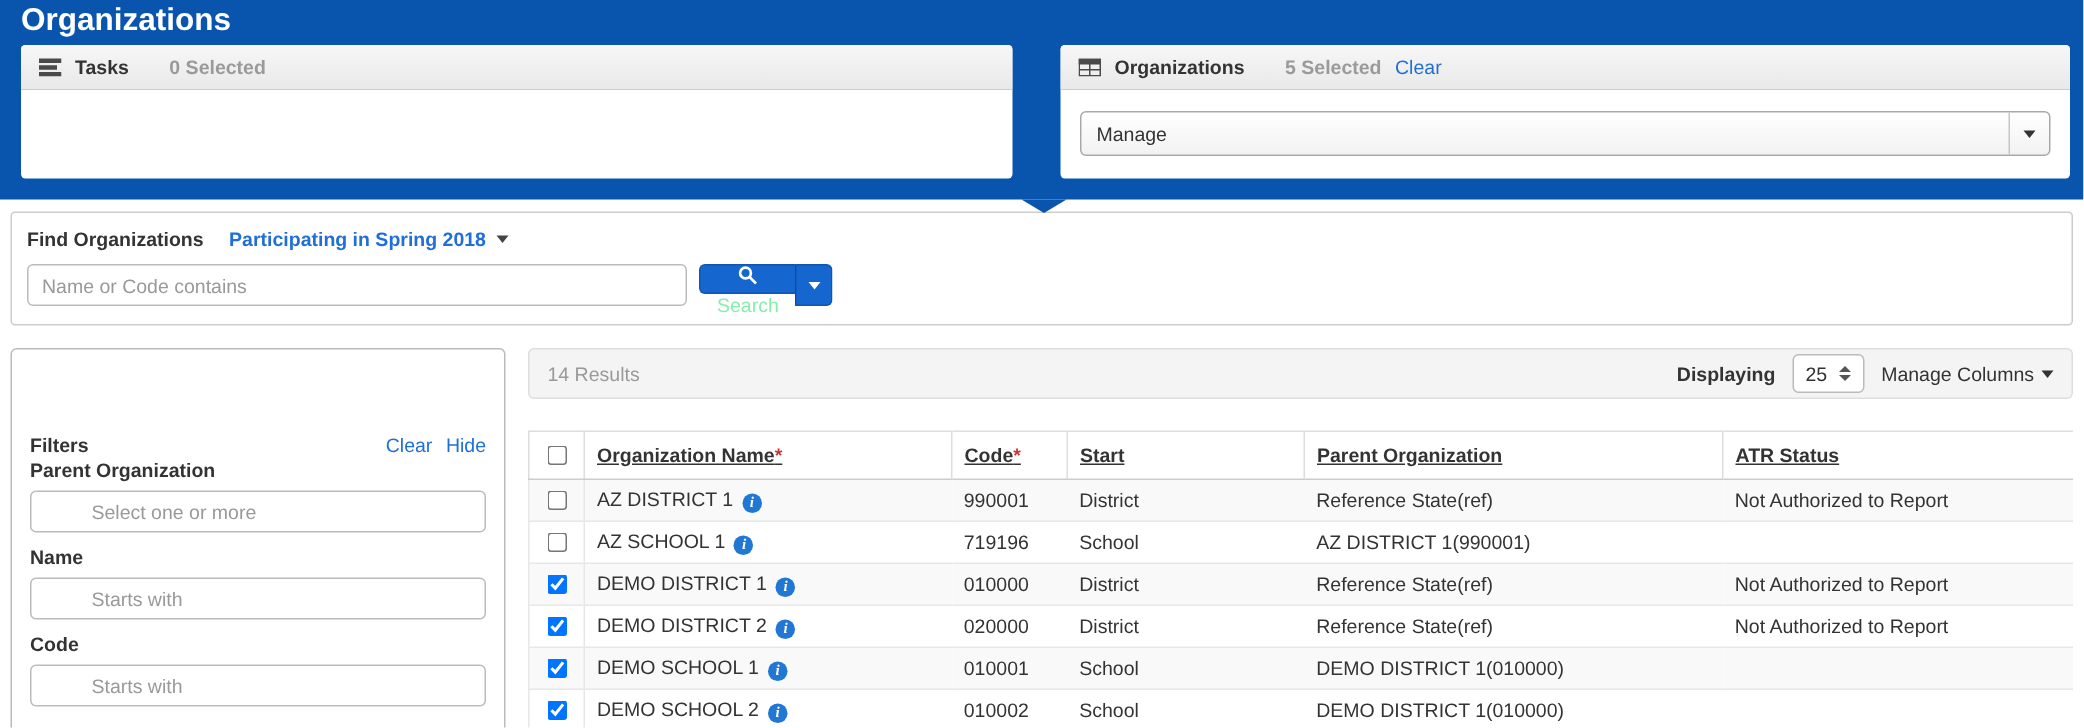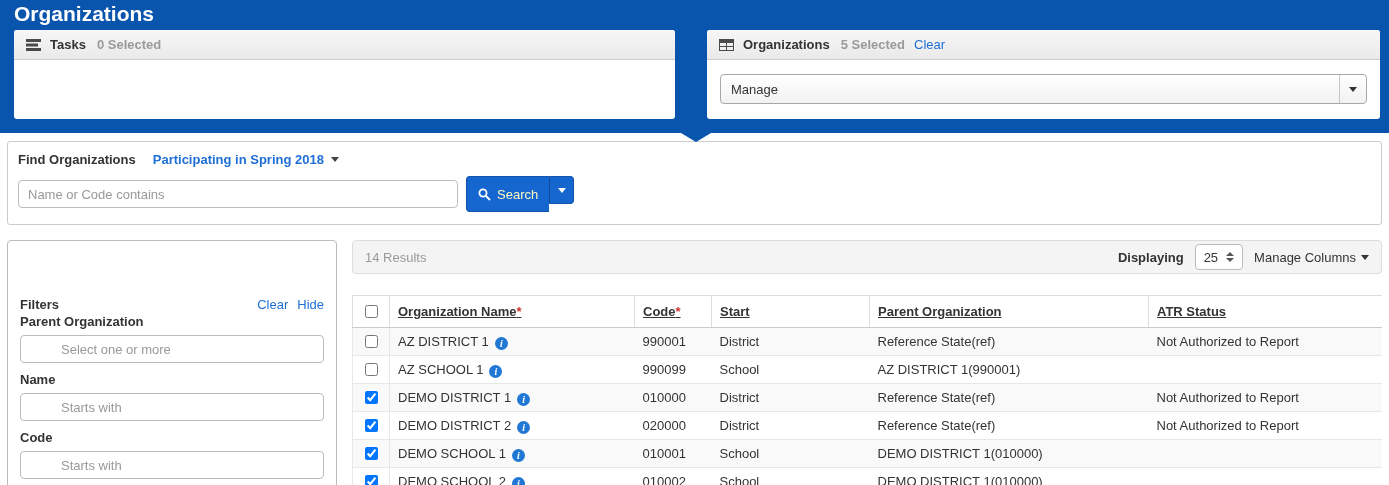--- a/index.html
+++ b/index.html
@@ -17,21 +17,21 @@
 
   .hpanel { position:absolute; top:30px; background:#fff; border-radius:3px; }
   .hpanel.tasks { left:14px; width:661px; height:89px; }
   .hpanel.orgs  { left:707px; width:673px; height:89px; }
   .hpanel-head {
     height:30px; background:linear-gradient(#f7f7f7,#e9e9e9);
     border-bottom:1px solid #ccc; border-radius:3px 3px 0 0;
     display:flex; align-items:center; padding:0 12px; gap:9px;
   }
   .hpanel-title { font-weight:bold; }
-  .sel-count { color:#9a9a9a; font-weight:bold; margin-left:2px; }
+  .sel-count { color:#9a9a9a; font-weight:bold; margin-left:18px; }
   .hpanel-body { height:58px; display:flex; align-items:center; padding:0 13px; }
 
   .combo {
     flex:1; height:30px; border:1px solid #a8a8a8; border-radius:4px;
     background:linear-gradient(#fff,#f2f2f2); display:flex; align-items:stretch; overflow:hidden; cursor:pointer;
   }
   .combo-label { flex:1; display:flex; align-items:center; padding:0 10px; }
   .combo-caret { width:27px; border-left:1px solid #c6c6c6; display:flex; align-items:center; justify-content:center; color:#333; }
   .caret { display:inline-block; width:0; height:0; border-left:4px solid transparent; border-right:4px solid transparent; border-top:5px solid currentColor; }
 
@@ -58,22 +58,22 @@
   .scope-link .caret { color:#444; }
   .search-row { display:flex; align-items:center; }
   .text-input {
     height:28px; border:1px solid #bbb; border-radius:4px; padding:0 9px;
     font-family:"Liberation Sans",sans-serif; font-size:13px; color:#333; outline:none;
   }
   .text-input::placeholder { color:#999; }
   .search-input { width:440px; }
   .btn-search-group { display:flex; margin-left:8px; }
   .btn-search-main {
-    height:36px; background:var(--search-button,#1566cf); border:1px solid #1254af; border-right:none;
-    border-radius:4px 0 0 4px; color:#fef9c3; display:flex; align-items:center; gap:6px; padding:0 11px; cursor:pointer;
+    height:20px; background:var(--search-button,#1566cf); border:1px solid #1254af; border-right:none;
+    border-radius:4px 0 0 4px; color:#86efac; display:flex; align-items:center; gap:6px; padding:0 11px; cursor:pointer;flex-direction:column;
   }
   .btn-search-caret {
     width:25px; height:28px; background:var(--search-button,#1566cf); color:#fff;
     border:1px solid #1254af; border-left:1px solid #0f4aa0; border-radius:0 4px 4px 0;
     display:flex; align-items:center; justify-content:center; cursor:pointer;
   }
 
   
   .main { display:flex; align-items:flex-start; padding:0 7px; }
   .filters-panel { width:330px; border:1px solid #bbb; border-radius:4px; padding:12px 12px 36px; }
@@ -259,21 +259,21 @@
             <td class="col-check"><input type="checkbox" style=""></td>
             <td class="col-name"><span>AZ DISTRICT 1</span><span class="info-icon">i</span></td>
             <td class="col-code">990001</td>
             <td class="col-type">District</td>
             <td class="col-parent">Reference State(ref)</td>
             <td class="col-atr">Not Authorized to Report</td>
           </tr>
           <tr>
             <td class="col-check"><input type="checkbox" style=""></td>
             <td class="col-name"><span>AZ SCHOOL 1</span><span class="info-icon">i</span></td>
-            <td class="col-code">990099</td>
+            <td class="col-code">719196</td>
             <td class="col-type">School</td>
             <td class="col-parent">AZ DISTRICT 1(990001)</td>
             <td class="col-atr"></td>
           </tr>
           <tr>
             <td class="col-check"><input type="checkbox" checked="" style=""></td>
             <td class="col-name"><span>DEMO DISTRICT 1</span><span class="info-icon">i</span></td>
             <td class="col-code">010000</td>
             <td class="col-type">District</td>
             <td class="col-parent">Reference State(ref)</td>

